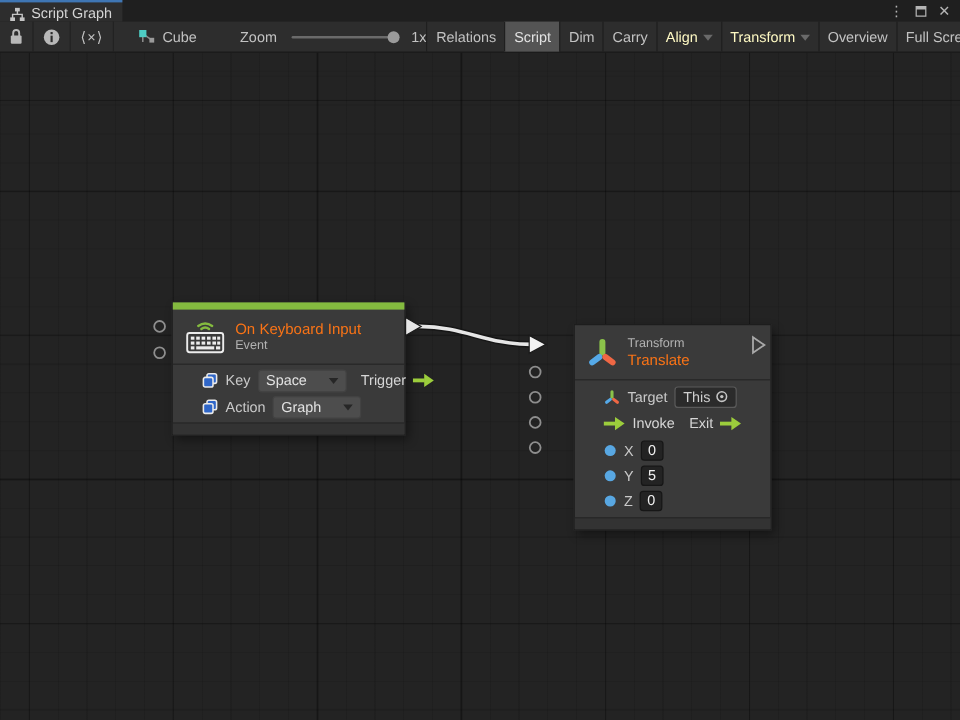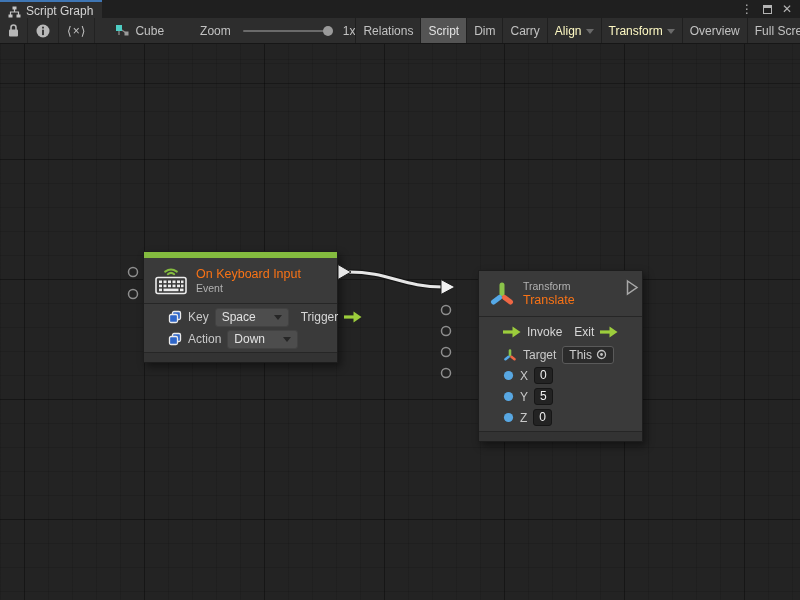--- a/index.html
+++ b/index.html
@@ -233,21 +233,21 @@
         </div>
         <div class="row h22">
           <span style="display:flex;">
             <svg width="14" height="14" viewBox="0 0 14 14">
               <rect x="4.5" y="1.5" width="8" height="8" rx="1.5" fill="#2f66c8" stroke="#eaeaea" stroke-width="1.3"></rect>
               <rect x="1.5" y="4.5" width="8" height="8" rx="1.5" fill="#2f66c8" stroke="#eaeaea" stroke-width="1.3"></rect>
             </svg>
           </span>
           <span class="row-label">Action</span>
           <span class="dropdown">
-            <span>Down</span>
+            <span>Graph</span>
             <span class="caret"></span>
           </span>
         </div>
       </div>
       <div class="node-footer"></div>
     </div>
 
     <div class="node unit-node">
       <div class="node-header">
         <span style="display:flex;">
@@ -256,56 +256,56 @@
             <line x1="10.5" y1="16.5" x2="4.5" y2="21" stroke="#55a9e8" stroke-width="5" stroke-linecap="round"></line>
             <line x1="15.5" y1="16.5" x2="21.5" y2="21" stroke="#ef6744" stroke-width="5" stroke-linecap="round"></line>
           </svg>
         </span>
         <span>
           <div class="node-sub">Transform</div>
           <div class="node-title">Translate</div>
         </span>
       </div>
       <div class="node-body">
-        <div class="row h24">
-          <span style="display:flex;">
-            <svg width="18" height="12" viewBox="0 0 18 12">
-              <rect x="0" y="4.4" width="10" height="3.2" fill="#9ccd3c"></rect>
-              <polygon points="9.5,0.5 17.5,6 9.5,11.5" fill="#9ccd3c"></polygon>
-            </svg>
-          </span>
-          <span class="row-label" style="color:#d6d6d6;">Invoke</span>
-          <span class="spacer"></span>
-          <span class="row-label" style="color:#d6d6d6;">Exit</span>
-          <span style="display:flex;">
-            <svg width="18" height="12" viewBox="0 0 18 12">
-              <rect x="0" y="4.4" width="10" height="3.2" fill="#9ccd3c"></rect>
-              <polygon points="9.5,0.5 17.5,6 9.5,11.5" fill="#9ccd3c"></polygon>
-            </svg>
-          </span>
-        </div>
         <div class="row h21">
           <span style="display:flex;">
             <svg width="14" height="14" viewBox="0 0 14 14">
               <line x1="7" y1="7" x2="7" y2="2.5" stroke="#8bc34a" stroke-width="2.6" stroke-linecap="round"></line>
               <line x1="5.6" y1="8.8" x2="2.5" y2="11.2" stroke="#55a9e8" stroke-width="2.6" stroke-linecap="round"></line>
               <line x1="8.4" y1="8.8" x2="11.5" y2="11.2" stroke="#ef6744" stroke-width="2.6" stroke-linecap="round"></line>
             </svg>
           </span>
           <span class="row-label">Target</span>
           <span class="chip">
             <span>This</span>
             <span style="display:flex;">
               <svg width="11" height="11" viewBox="0 0 11 11">
                 <circle cx="5.5" cy="5.5" r="4" stroke="#c4c4c4" stroke-width="1.3" fill="none"></circle>
                 <circle cx="5.5" cy="5.5" r="1.4" fill="#c4c4c4"></circle>
               </svg>
             </span>
           </span>
         </div>
+        <div class="row h24">
+          <span style="display:flex;">
+            <svg width="18" height="12" viewBox="0 0 18 12">
+              <rect x="0" y="4.4" width="10" height="3.2" fill="#9ccd3c"></rect>
+              <polygon points="9.5,0.5 17.5,6 9.5,11.5" fill="#9ccd3c"></polygon>
+            </svg>
+          </span>
+          <span class="row-label" style="color:#d6d6d6;">Invoke</span>
+          <span class="spacer"></span>
+          <span class="row-label" style="color:#d6d6d6;">Exit</span>
+          <span style="display:flex;">
+            <svg width="18" height="12" viewBox="0 0 18 12">
+              <rect x="0" y="4.4" width="10" height="3.2" fill="#9ccd3c"></rect>
+              <polygon points="9.5,0.5 17.5,6 9.5,11.5" fill="#9ccd3c"></polygon>
+            </svg>
+          </span>
+        </div>
         <div class="row h21">
           <span style="display:flex;">
             <svg width="11" height="11" viewBox="0 0 11 11">
                 <circle cx="5.5" cy="5.5" r="4.6" fill="#58a7e2"></circle>
               </svg>
           </span>
           <span class="row-label">X</span>
           <span class="value-box">0</span>
         </div>
         <div class="row h21">

